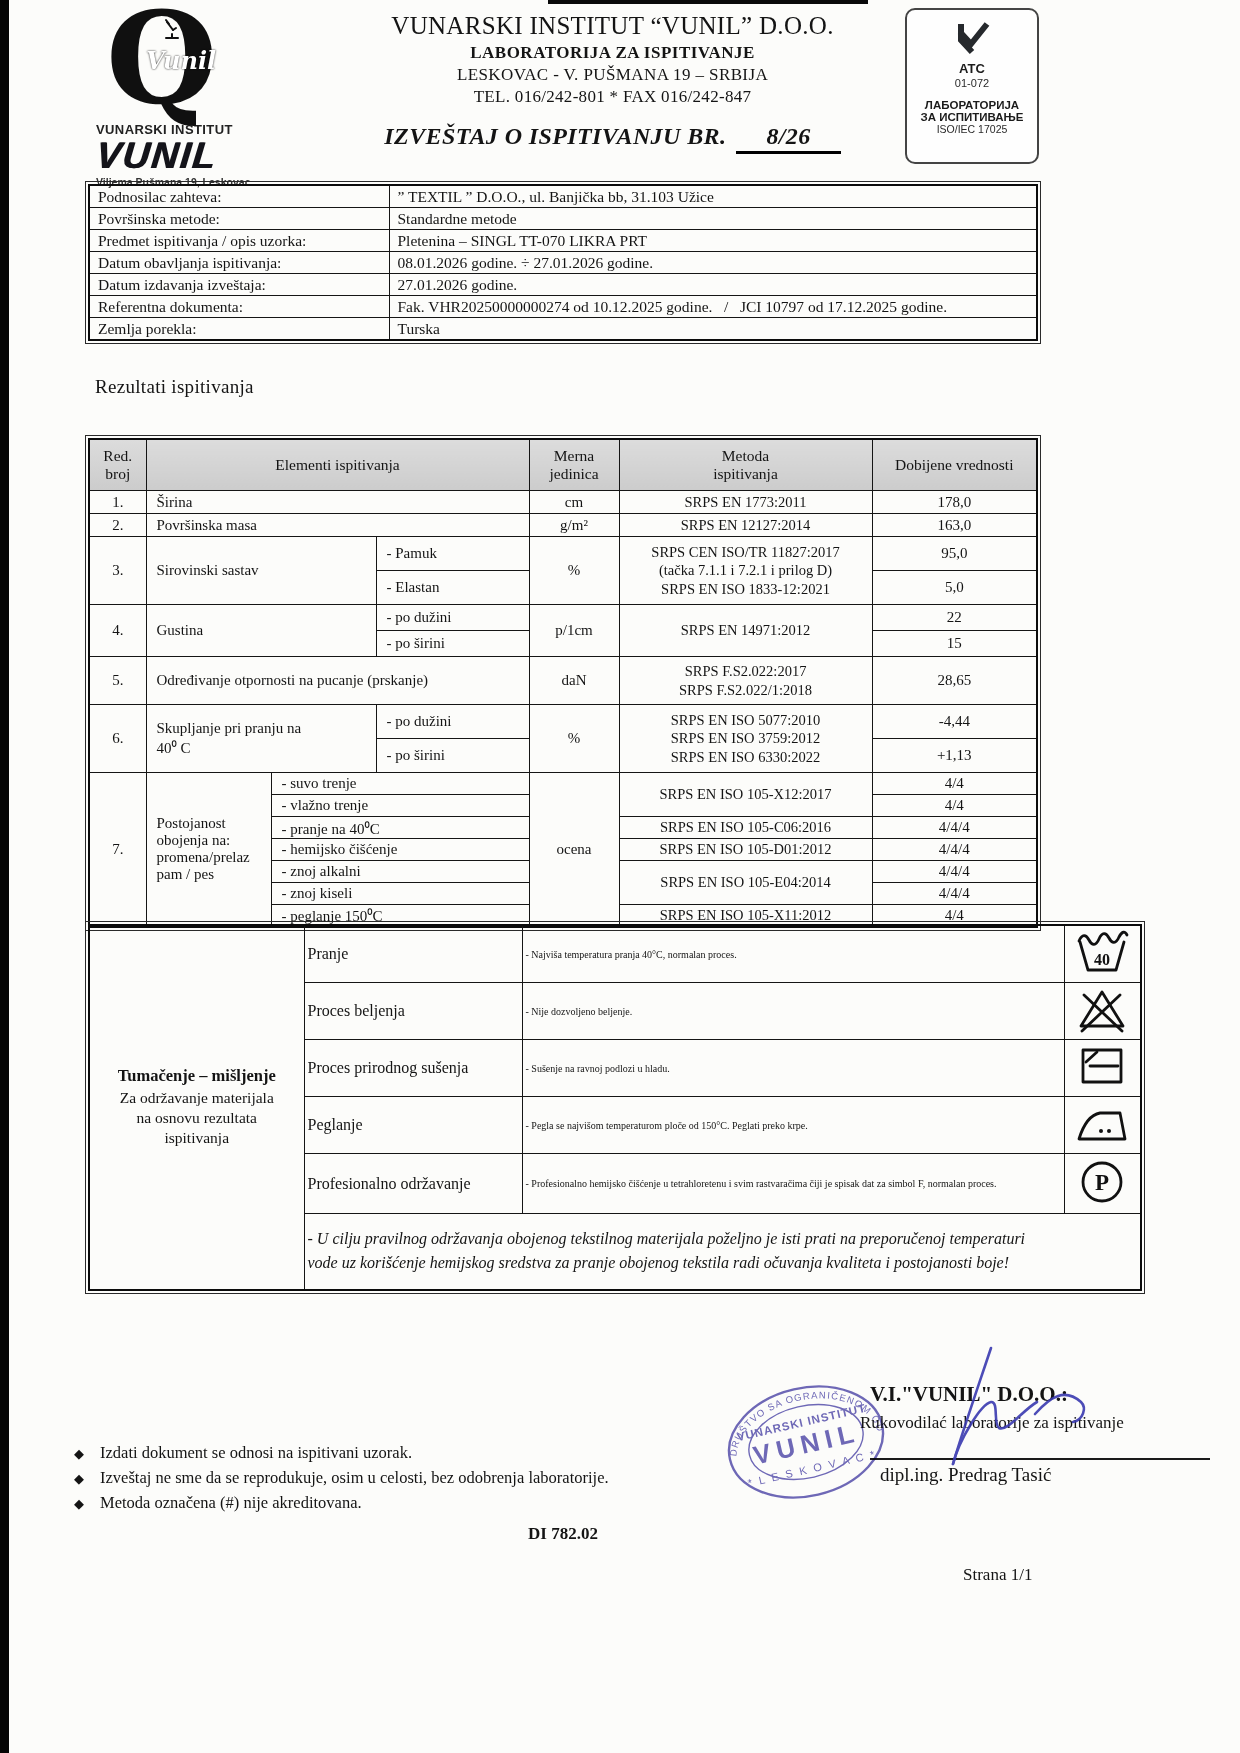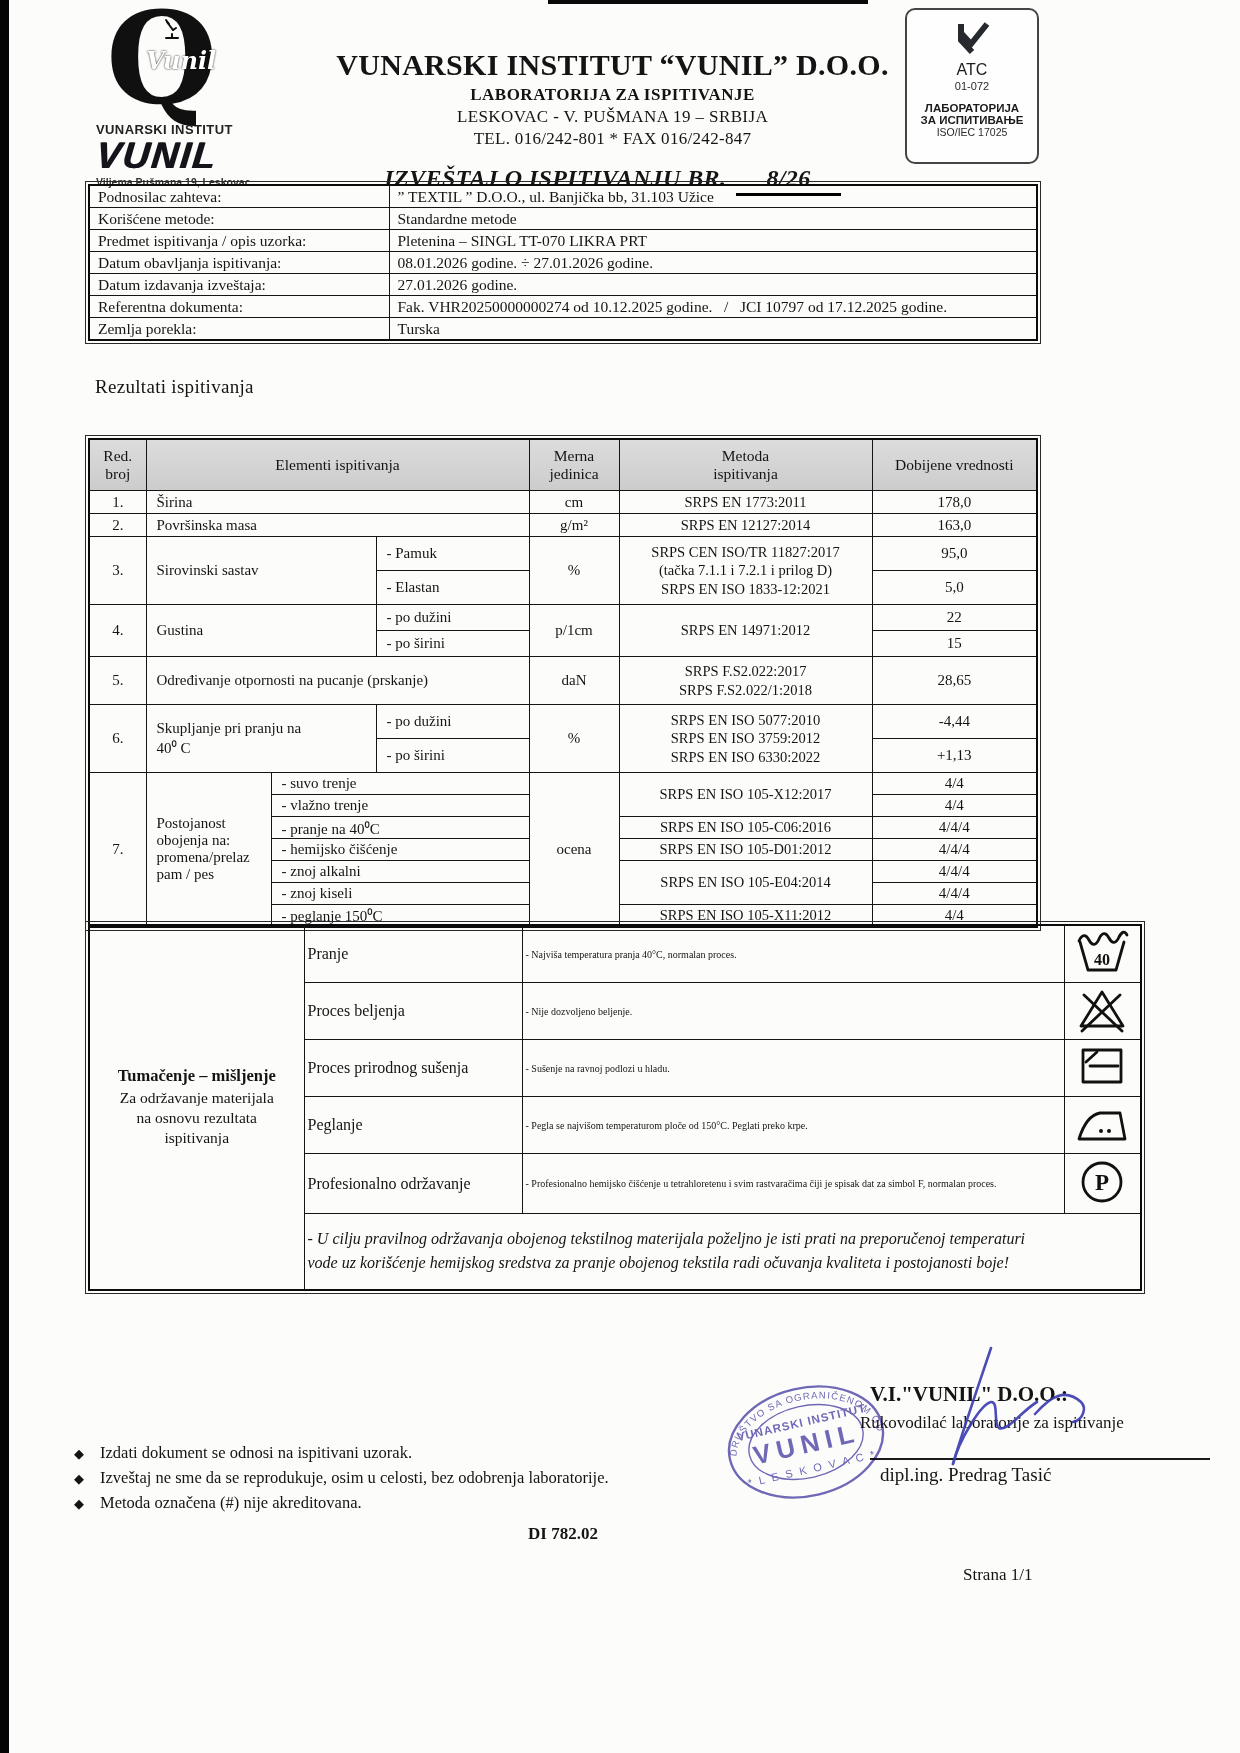--- a/index.html
+++ b/index.html
@@ -17,30 +17,30 @@
             font-size:24px;font-family:"DejaVu Serif", serif;text-shadow:0 0 2px #000;}
   .q-scope{position:absolute;left:56px;top:12px;}
   .inst-name{margin-top:8px;font-family:"Liberation Sans", sans-serif;font-weight:bold;
              font-size:13px;letter-spacing:.4px;color:#222;}
   .brand{font-family:"Liberation Sans", sans-serif;font-style:italic;font-weight:900;
          font-size:37px;letter-spacing:2px;line-height:1;color:#14141a;
          text-shadow:1px 0 0 #14141a;transform:skewX(-6deg);transform-origin:left;}
   .brand-addr{font-family:"Liberation Sans", sans-serif;font-size:10.5px;font-weight:bold;color:#333;margin-top:2px;}
 
   .header-center{position:absolute;left:330px;top:12px;width:565px;text-align:center;}
-  .hc-company{font-size:30px;font-weight:bold;letter-spacing:.3px;margin-top:36px;}
+  .hc-company{font-size:25px;font-weight:normal;letter-spacing:.3px;}
   .hc-lab{font-size:17px;font-weight:bold;margin-top:3px;letter-spacing:.5px;}
   .hc-addr{font-size:17px;margin-top:2px;letter-spacing:.4px;}
   .hc-tel{font-size:17px;margin-top:2px;letter-spacing:.3px;}
   .hc-report{font-size:24px;font-weight:bold;font-style:italic;margin-top:16px;letter-spacing:.4px;}
   .hc-repnum{display:inline-block;border-bottom:3px solid #000;padding:0 30px 1px 30px;margin-left:10px;}
 
   .atc-badge{position:absolute;left:905px;top:8px;width:130px;height:152px;border:2px solid #444;
              border-radius:10px;text-align:center;font-family:"Liberation Sans", sans-serif;background:#fefefe;}
-  .atc-name{font-weight:normal;font-size:16px;margin-top:1px;color:#1b1b1b;}
+  .atc-name{font-weight:bold;font-size:13px;margin-top:1px;color:#1b1b1b;}
   .atc-num{font-size:11px;margin-top:1px;color:#2a2a2a;}
   .atc-l1{font-weight:bold;font-size:11.5px;margin-top:10px;color:#1b1b1b;}
   .atc-l2{font-weight:bold;font-size:11.5px;color:#1b1b1b;}
   .atc-iso{font-size:10.5px;color:#2a2a2a;}
 
   
   table{border-collapse:collapse;table-layout:fixed;}
   .dbl{outline:1.5px solid #2a2a2a;outline-offset:2px;}
   td{border:1.6px solid #151515;overflow:hidden;vertical-align:middle;}
 
@@ -144,21 +144,21 @@
     <colgroup>
         <col style="width:300px">
         <col style="width:648px">
       </colgroup>
     <tbody>
       <tr>
           <td>Podnosilac zahteva:</td>
           <td class="iv">” TEXTIL ” D.O.O., ul. Banjička bb, 31.103 Užice</td>
         </tr>
       <tr>
-          <td>Korišćene metode:</td>
+          <td>Površinska metode:</td>
           <td class="iv">Standardne metode</td>
         </tr>
       <tr>
           <td>Predmet ispitivanja / opis uzorka:</td>
           <td class="iv">Pletenina – SINGL TT-070 LIKRA PRT</td>
         </tr>
       <tr>
           <td>Datum obavljanja ispitivanja:</td>
           <td class="iv">08.01.2026 godine. ÷ 27.01.2026 godine.</td>
         </tr>

